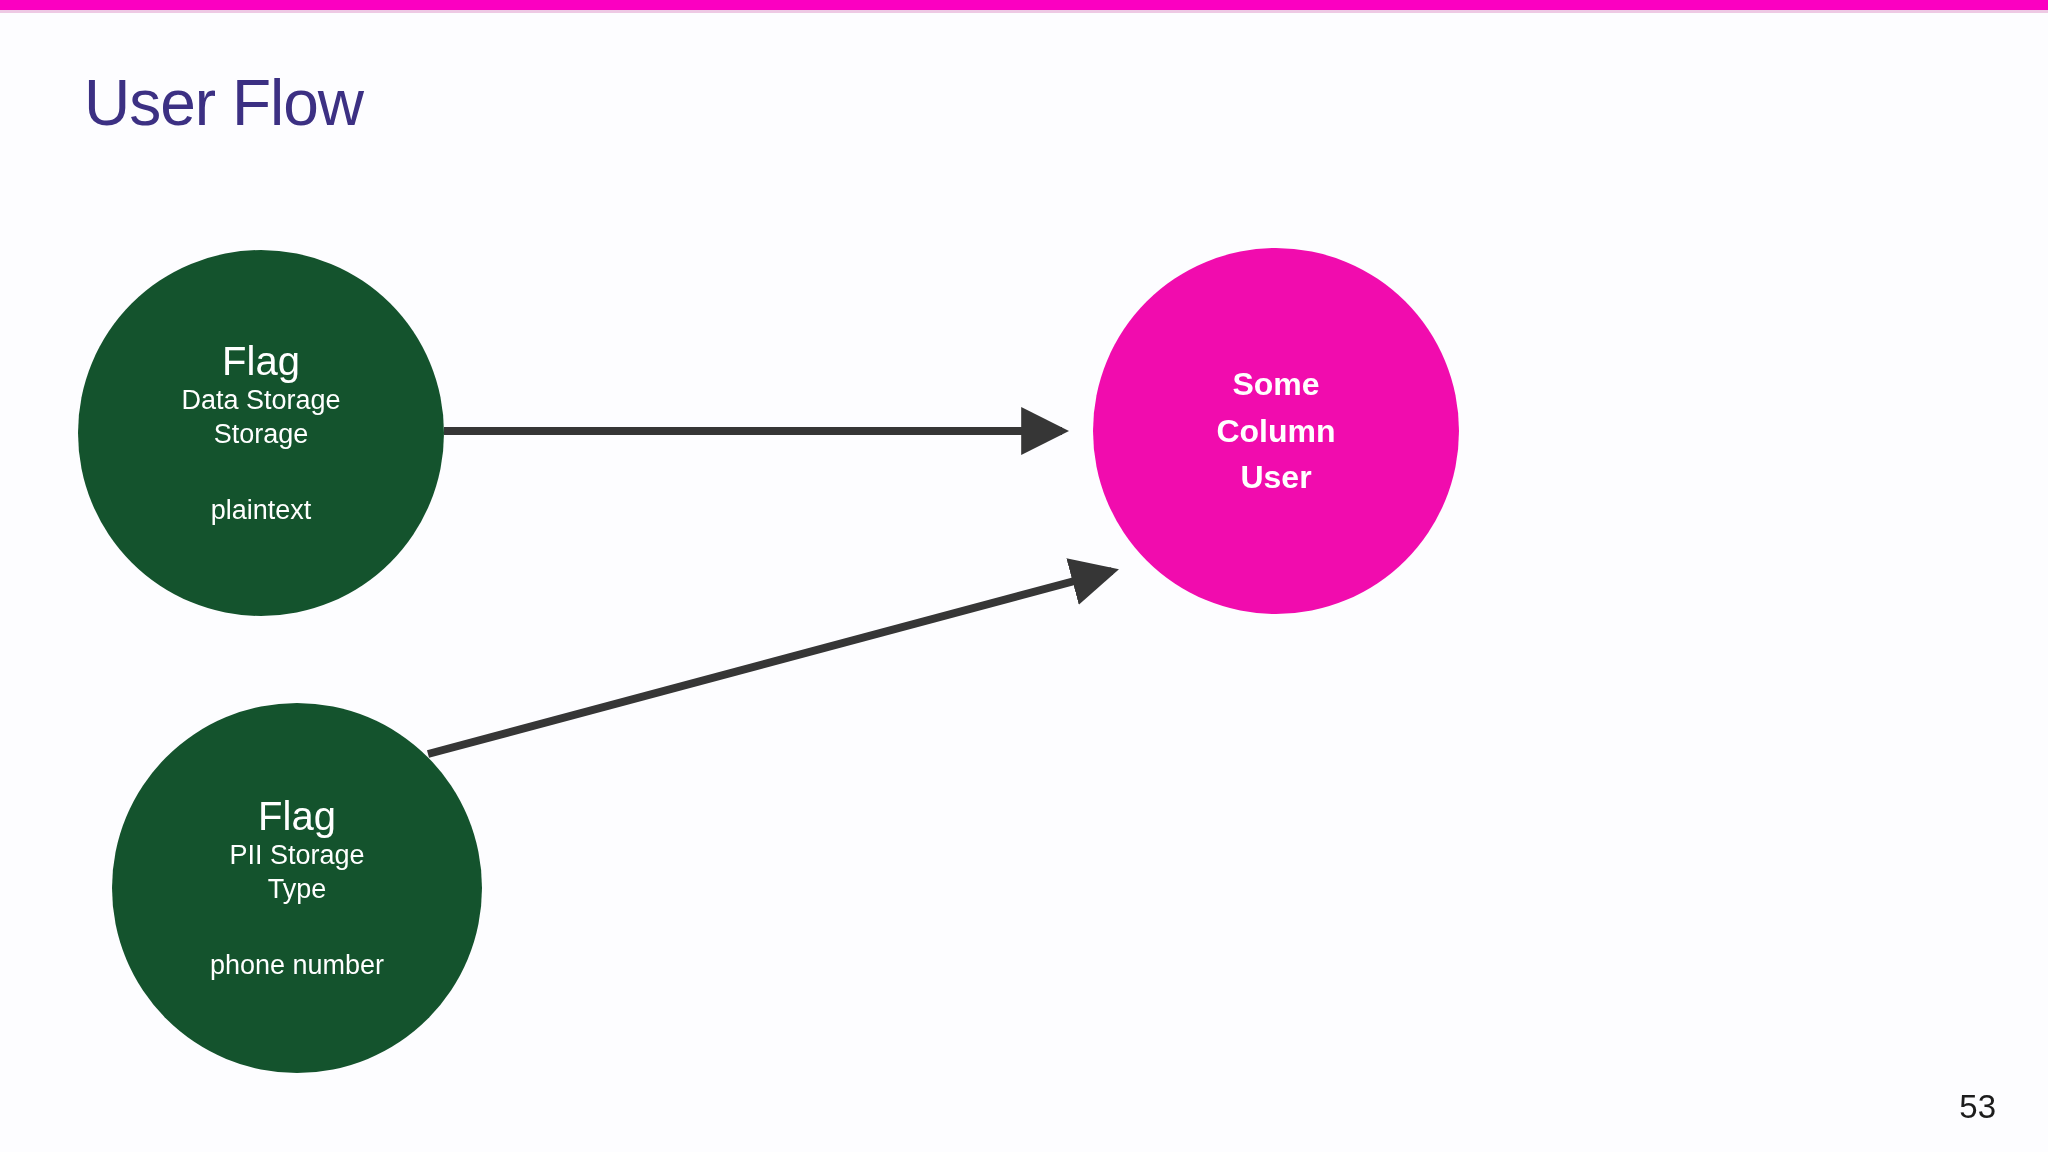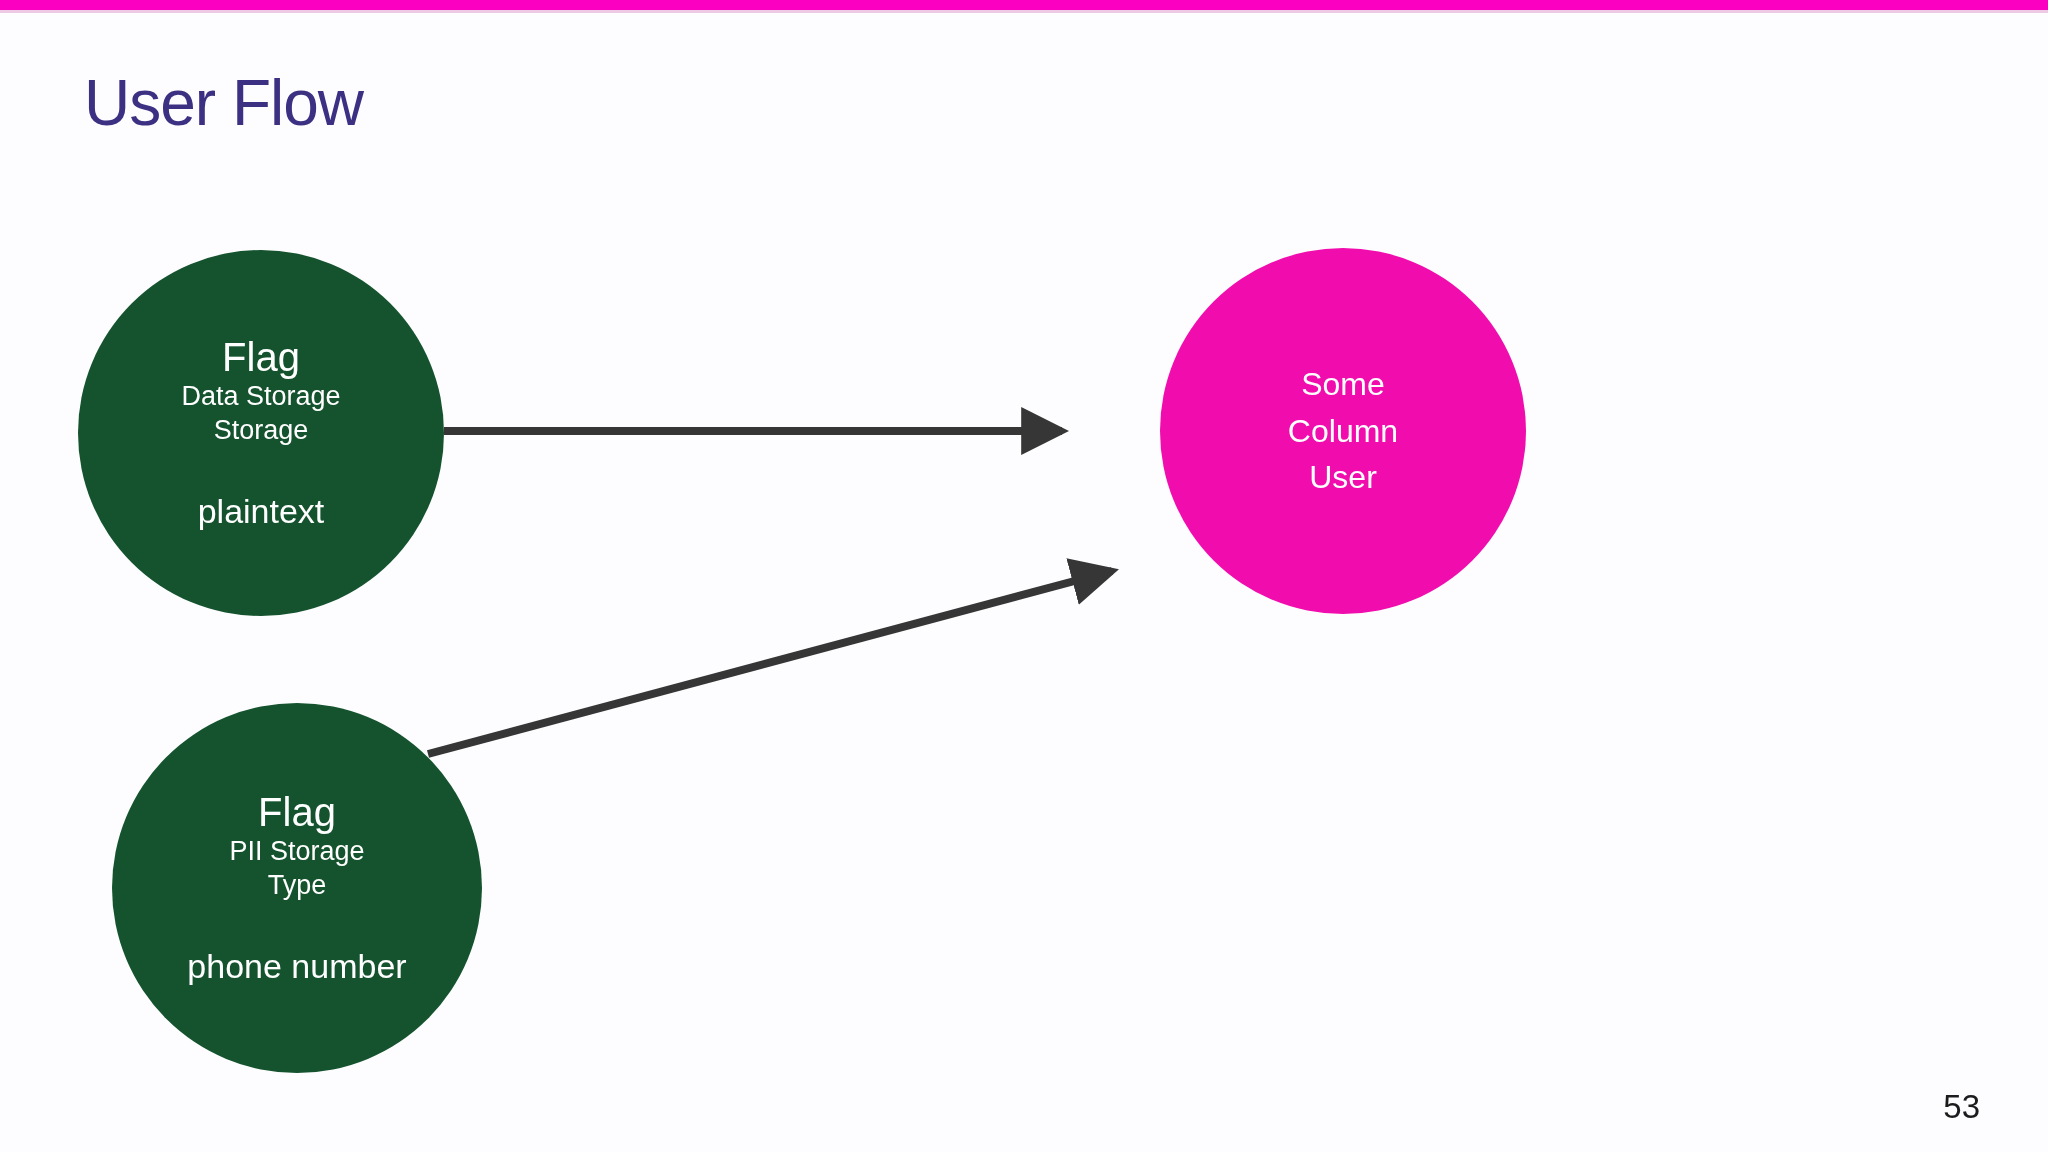--- a/index.html
+++ b/index.html
@@ -40,37 +40,37 @@
   .node.pink   { background: #f10cae; }
   .node-title {
     font-size: 40px;
     line-height: 1.15;
   }
   .node-sub {
     font-size: 27px;
     line-height: 1.25;
   }
   .node-value {
-    font-size: 34px;
+    font-size: 27px;
     line-height: 1.25;
     margin-top: 42px;
   }
   .node-line { display: block; font-size: 32px; line-height: 1.45; }
   #node-flag-storage  { left: 78px;  top: 250px; width: 366px; height: 366px; }
   #node-flag-pii      { left: 112px; top: 703px; width: 370px; height: 370px; }
-  #node-some-column   { left: 1160px; top: 248px; width: 366px; height: 366px; }
+  #node-some-column   { left: 1093px; top: 248px; width: 366px; height: 366px; font-weight: bold; }
   .arrows {
     position: absolute;
     top: 0; left: 0;
     width: 2048px; height: 1152px;
     pointer-events: none;
   }
   .page-number {
     position: absolute;
-    right: 68px;
+    right: 52px;
     bottom: 26px;
     font-size: 33px;
     color: #1c1c1c;
   }
 </style>
 </head>
 <body>
 
 <div class="accent-bar"></div>
 

